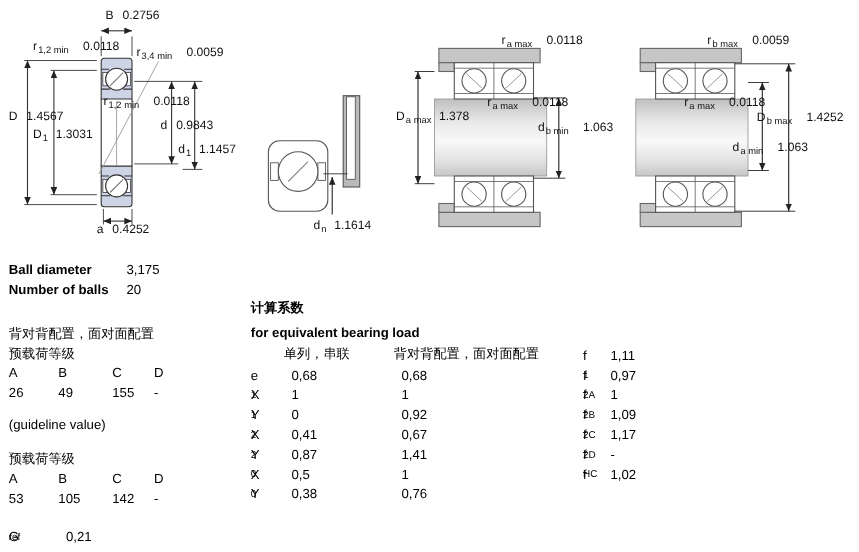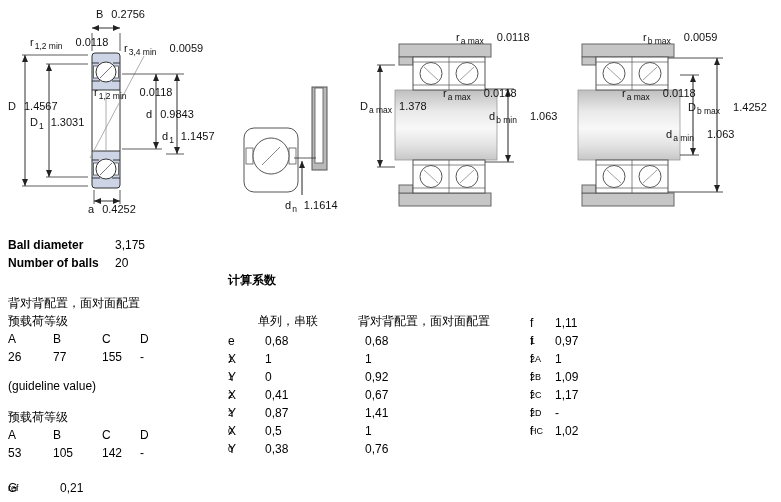--- a/index.html
+++ b/index.html
@@ -170,21 +170,21 @@
   <div class="t" style="left:8px;top:296px">背对背配置，面对面配置</div>
   <div class="t" style="left:8px;top:314px">预载荷等级</div>
   <div class="t" style="left:8px;top:332px">
     <span style="left:0">A</span>
     <span style="left:45px">B</span>
     <span style="left:94px">C</span>
     <span style="left:132px">D</span>
   </div>
   <div class="t" style="left:8px;top:350px">
     <span style="left:0">26</span>
-    <span style="left:45px">77</span>
+    <span style="left:45px">49</span>
     <span style="left:94px">155</span>
     <span style="left:132px">-</span>
   </div>
 
   <div class="t" style="left:8px;top:379px">(guideline value)</div>
   <div class="t" style="left:8px;top:410px">预载荷等级</div>
   <div class="t" style="left:8px;top:428px">
     <span style="left:0">A</span>
     <span style="left:45px">B</span>
     <span style="left:94px">C</span>
@@ -199,20 +199,21 @@
 
   <div class="t" style="left:8px;top:481px">
     <span style="left:0">
         <span>G</span>
         <span class="sub">ref</span>
       </span>
     <span style="left:52px">0,21</span>
   </div>
 
   <div class="t b" style="left:228px;top:273px">计算系数</div>
+  <div class="t b" style="left:228px;top:295px">for equivalent bearing load</div>
   <div class="t" style="left:228px;top:314px">
     <span style="left:30px">单列，串联</span>
     <span style="left:130px">背对背配置，面对面配置</span>
   </div>
   <div class="t" style="left:228px;top:334px">
     <span style="left:0">
         <span>e</span>
         <span class="sub"></span>
       </span>
     <span style="left:37px">0,68</span>

